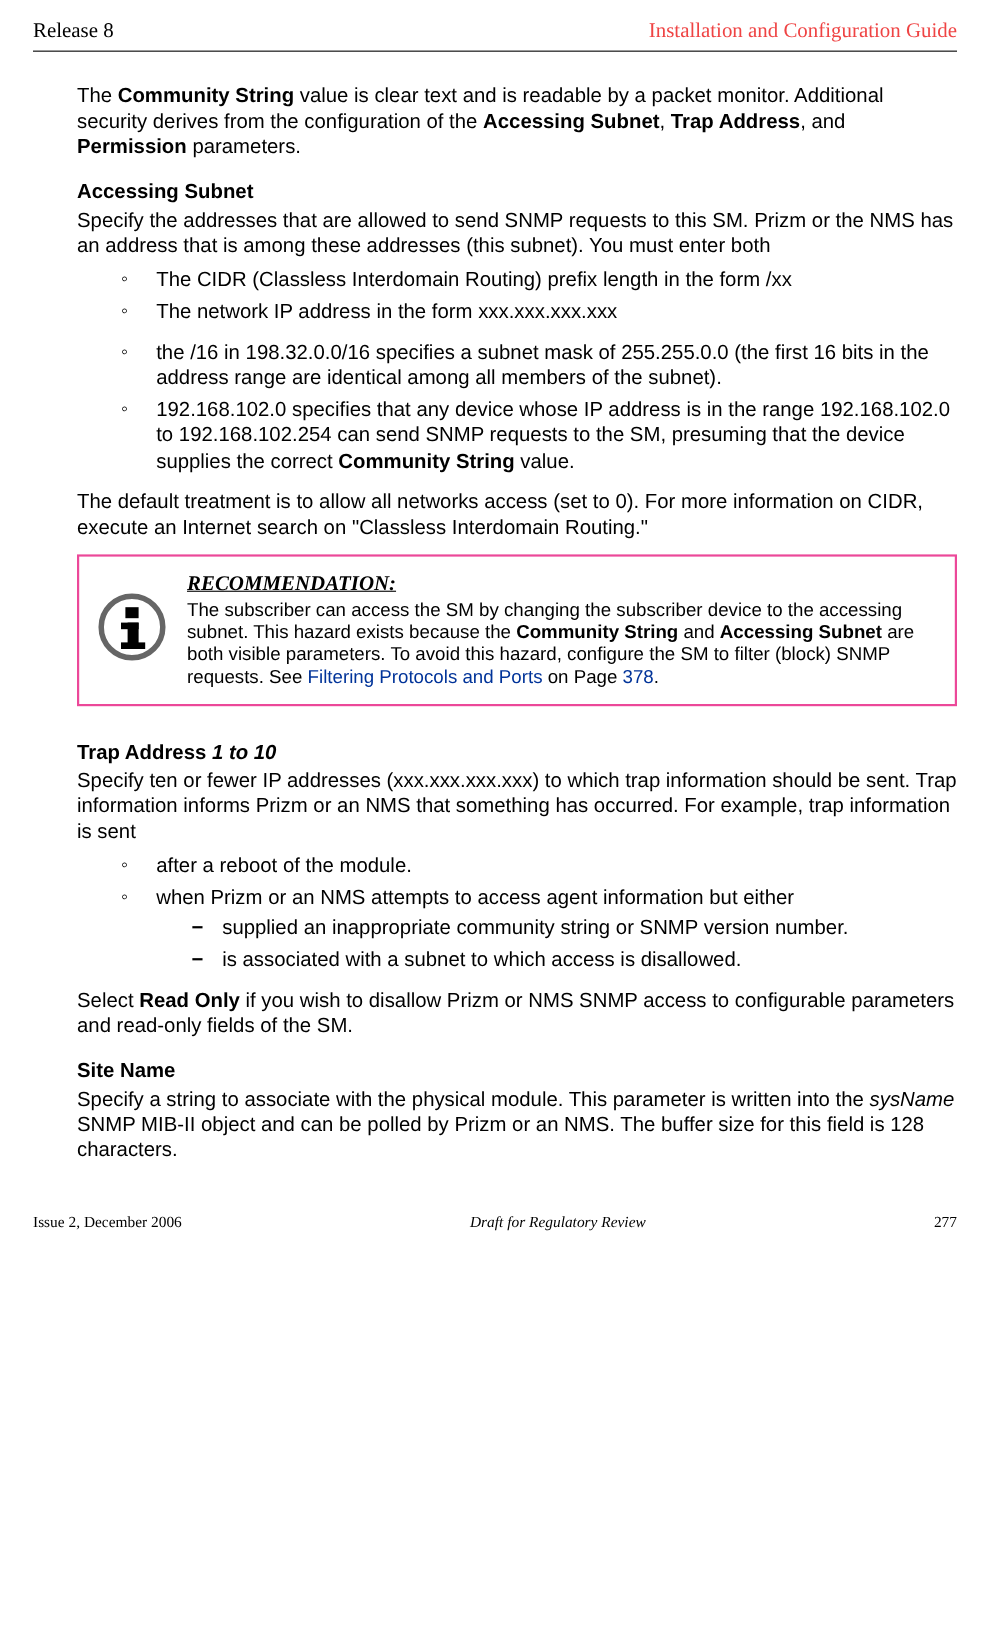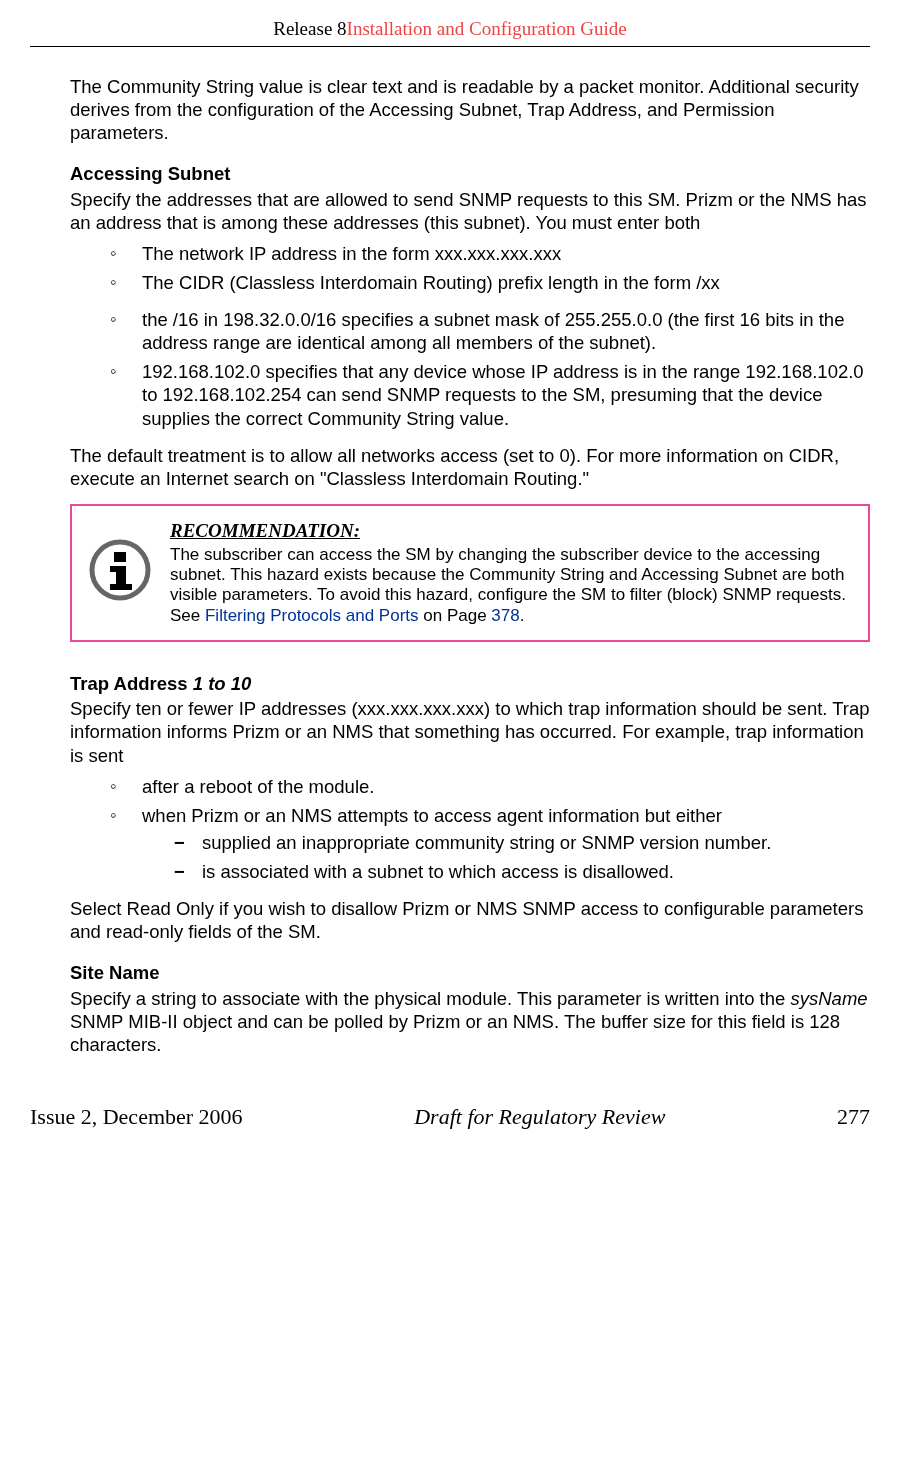--- a/index.html
+++ b/index.html
@@ -9,21 +9,21 @@
     background: #fff;
     color: #000;
     width: 900px;
   }
   .page {
     padding: 18px 30px 20px 30px;
     box-sizing: border-box;
   }
   .header {
     display: flex;
-    justify-content: center;
+    justify-content: space-between;
     font-family: "Palatino Linotype", Palatino, serif;
     font-size: 19px;
     margin-bottom: 6px;
   }
   .header-left { color: #000; }
   .header-right { color: #ef4444; }
   .rule {
     border-top: 1px solid #000;
     margin-bottom: 28px;
   }
@@ -66,21 +66,21 @@
     padding-left: 28px;
     margin-bottom: 6px;
   }
   ul.dashes > li::before {
     content: "−";
     position: absolute;
     left: 0;
     top: 0;
     font-weight: bold;
   }
-  strong { font-weight: normal; }
+  strong { font-weight: bold; }
   em.i { font-style: italic; }
   .callout-outer {
     border: 2px solid #ec4899;
     padding: 4px;
     margin: 14px 0 30px 0;
   }
   .callout-inner {
     display: flex;
     align-items: center;
     padding: 10px 12px 10px 6px;
@@ -102,21 +102,21 @@
     text-decoration: underline;
     display: block;
     margin-bottom: 2px;
   }
   .link { color: #003399; }
   .footer {
     margin-top: 48px;
     display: flex;
     justify-content: space-between;
     font-family: "Palatino Linotype", Palatino, serif;
-    font-size: 22px;
+    font-size: 14px;
     gap: 14px;
   }
   .footer-center { font-style: italic; }
 </style>
 </head>
 <body>
 
 <div class="page">
   <div class="header">
     <span class="header-left">Release 8</span>
@@ -126,22 +126,22 @@
 
   <div class="content">
 
     <p>
       <span>The </span><strong>Community String</strong><span> value is clear text and is readable by a packet monitor. Additional security derives from the configuration of the </span><strong>Accessing Subnet</strong><span>, </span><strong>Trap Address</strong><span>, and </span><strong>Permission</strong><span> parameters.</span>
     </p>
 
     <div class="section-heading">Accessing Subnet</div>
     <p>Specify the addresses that are allowed to send SNMP requests to this SM. Prizm or the NMS has an address that is among these addresses (this subnet). You must enter both</p>
     <ul class="bullets">
+      <li>The CIDR (Classless Interdomain Routing) prefix length in the form /xx</li>
       <li>The network IP address in the form xxx.xxx.xxx.xxx</li>
-      <li>The CIDR (Classless Interdomain Routing) prefix length in the form /xx</li>
     </ul>
     <ul class="bullets">
       <li>the /16 in 198.32.0.0/16 specifies a subnet mask of 255.255.0.0 (the first 16 bits in the address range are identical among all members of the subnet).</li>
       <li>
         <span>192.168.102.0 specifies that any device whose IP address is in the range 192.168.102.0 to 192.168.102.254 can send SNMP requests to the SM, presuming that the device supplies the correct </span><strong>Community String</strong><span> value.</span>
       </li>
     </ul>
     <p>The default treatment is to allow all networks access (set to 0). For more information on CIDR, execute an Internet search on "Classless Interdomain Routing."</p>
 
     <div class="callout-outer">

